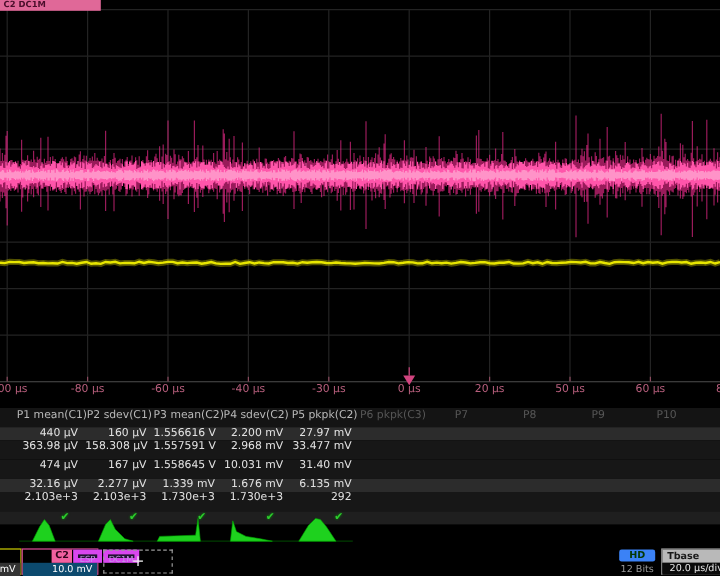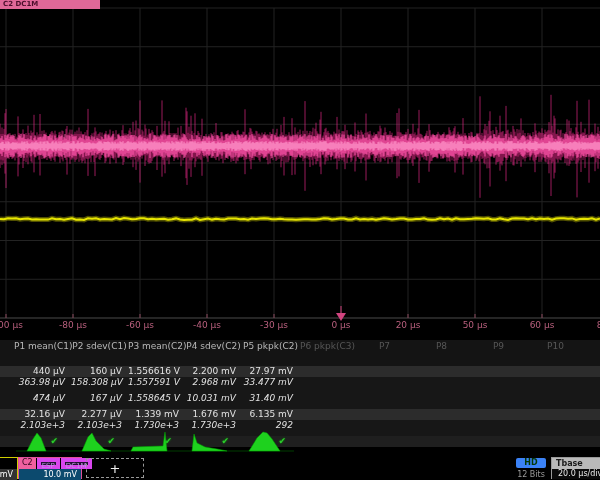--- a/index.html
+++ b/index.html
@@ -6,37 +6,37 @@
   html,body { background:#000; }
   #screen {
     position:relative; width:600px; height:480px; background:#000;
     overflow:hidden; font-family:"DejaVu Sans", sans-serif; color:#ddd;
   }
   svg { display:block; }
   #wave-svg { position:absolute; left:0; top:0; }
 
   
   #top-badge {
-    position:absolute; left:0; top:0; width:100px; height:9px;
+    position:absolute; left:0; top:0; width:84px; height:9px;
     background:#e06898; color:#4a0e2a; font-size:7px; line-height:9px;
     padding-left:3px; overflow:hidden; letter-spacing:0px; font-weight:bold;
   }
 
   
   .axis-label {
     position:absolute; top:320px; font-size:9px; color:#b85f7d;
     transform:translateX(-50%); white-space:nowrap;
   }
 
   
   #measure-table { position:absolute; left:0; top:340px; width:600px; font-size:9px; }
   .trow { position:relative; width:600px; padding-left:14px; white-space:nowrap; overflow:hidden; }
-  .trow.header  { height:26px; line-height:12px; background:#141414; }
+  .trow.header  { height:16px; line-height:12px; background:#141414; }
   .trow.r-light { height:11px; line-height:11px; background:#2c2c2c; }
-  .trow.r-dark  { height:16px; line-height:11px; background:#171717;font-style:italic; }
+  .trow.r-dark  { height:16px; line-height:11px; background:#171717; }
   .trow.checks  { height:11px; line-height:11px; background:#1f1f1f; }
   .tcell { display:inline-block; width:57px; vertical-align:top; overflow:visible; }
   .hcell { text-align:center; color:#b9b9b9; }
   .hcell.dim { color:#565656; }
   .vcell { text-align:right; padding-right:6px; color:#e2e2e2; }
   .ccell { text-align:right; padding-right:13px; color:#2ecc2e; font-size:9px;
            text-shadow:0 0 2px #0a0; }
 
   
   #histicons { position:absolute; left:0; top:429px; }
@@ -44,21 +44,21 @@
   
   #bottom-bar { position:absolute; left:0; top:455px; width:600px; height:25px; background:#000; }
   .chdesc { position:absolute; top:2px; height:22px; font-size:8px; }
   .chtop { display:flex; height:11px; }
   .chval { height:11px; line-height:11px; text-align:right; padding-right:4px; color:#fff; }
 
   #c1-desc { left:-62px; width:80px; border:1px solid #cfcf00; background:#000; }
   #c1-desc .chval { background:#333; }
 
   #c2-desc { left:18px; width:64px; border:1px solid #e0509a; background:#000; }
-  #c2-desc .chlabel { background:#f060a0; color:#30051c; font-weight:normal; padding:0 3px; line-height:10px; }
+  #c2-desc .chlabel { background:#f060a0; color:#30051c; font-weight:bold; padding:0 3px; line-height:10px;margin-left:24px; }
   #c2-desc .chbadge { border:4px solid #d946ef; color:#c594e8; background:#221232;
                       line-height:8px; font-size:7px; padding:0 1px; margin-left:1px; }
   #c2-desc .chval { background:#0c4a6e;text-align:right; }
 
   #add-box {
     position:absolute; left:86px; top:3px; width:58px; height:20px;
     border:1px dashed #999; color:#eee; font-size:13px; text-align:center; line-height:19px;
   }
 
   #hd-badge {

